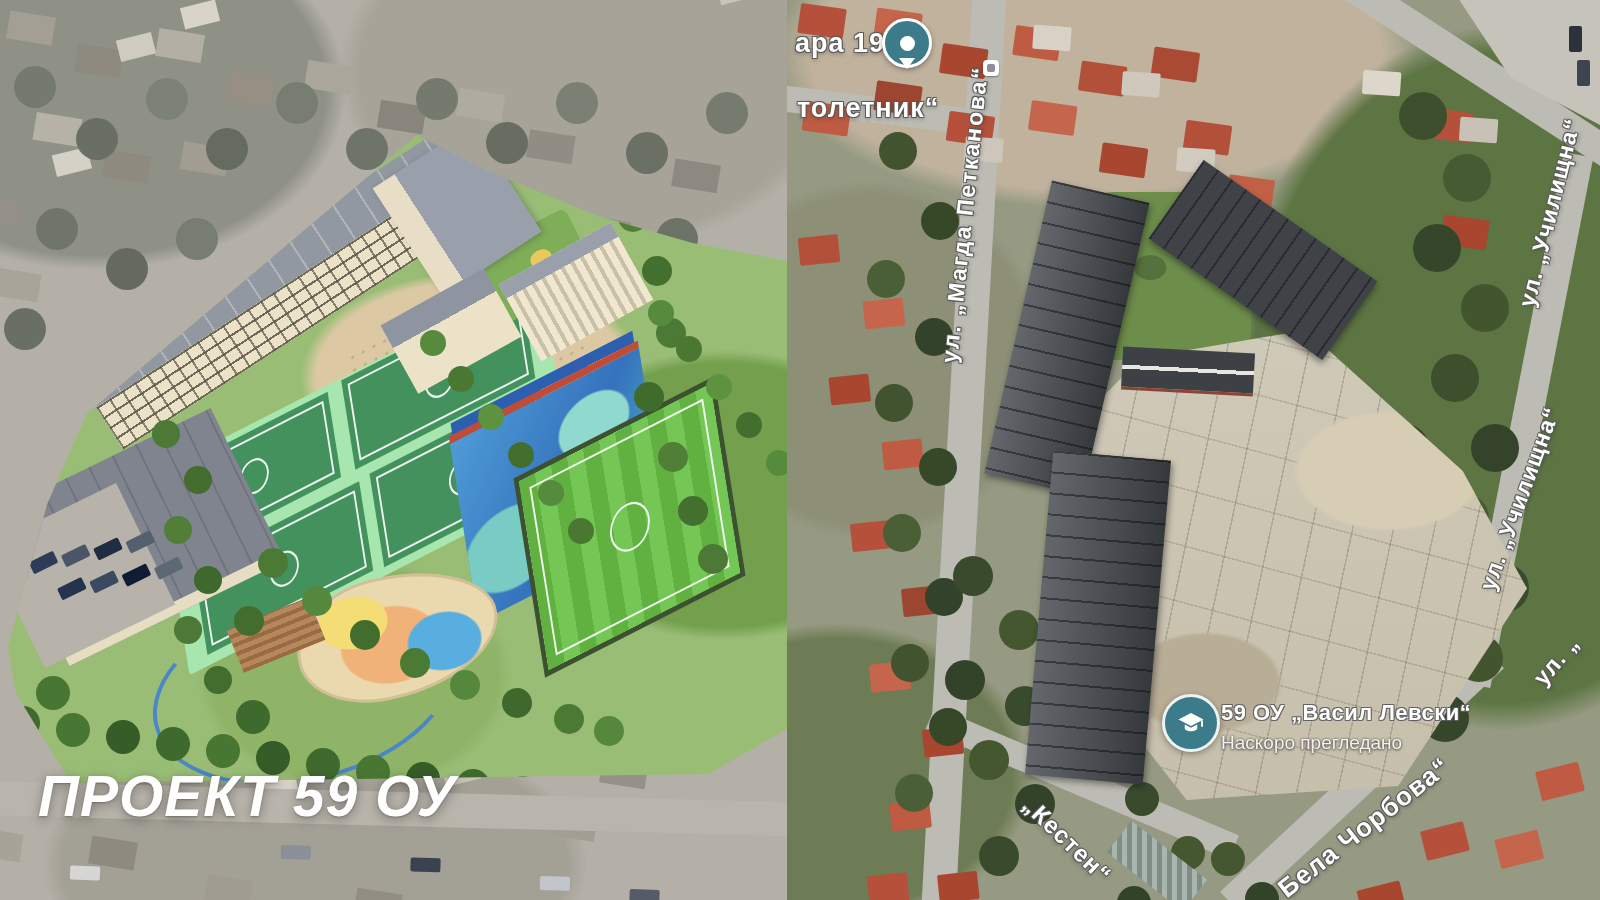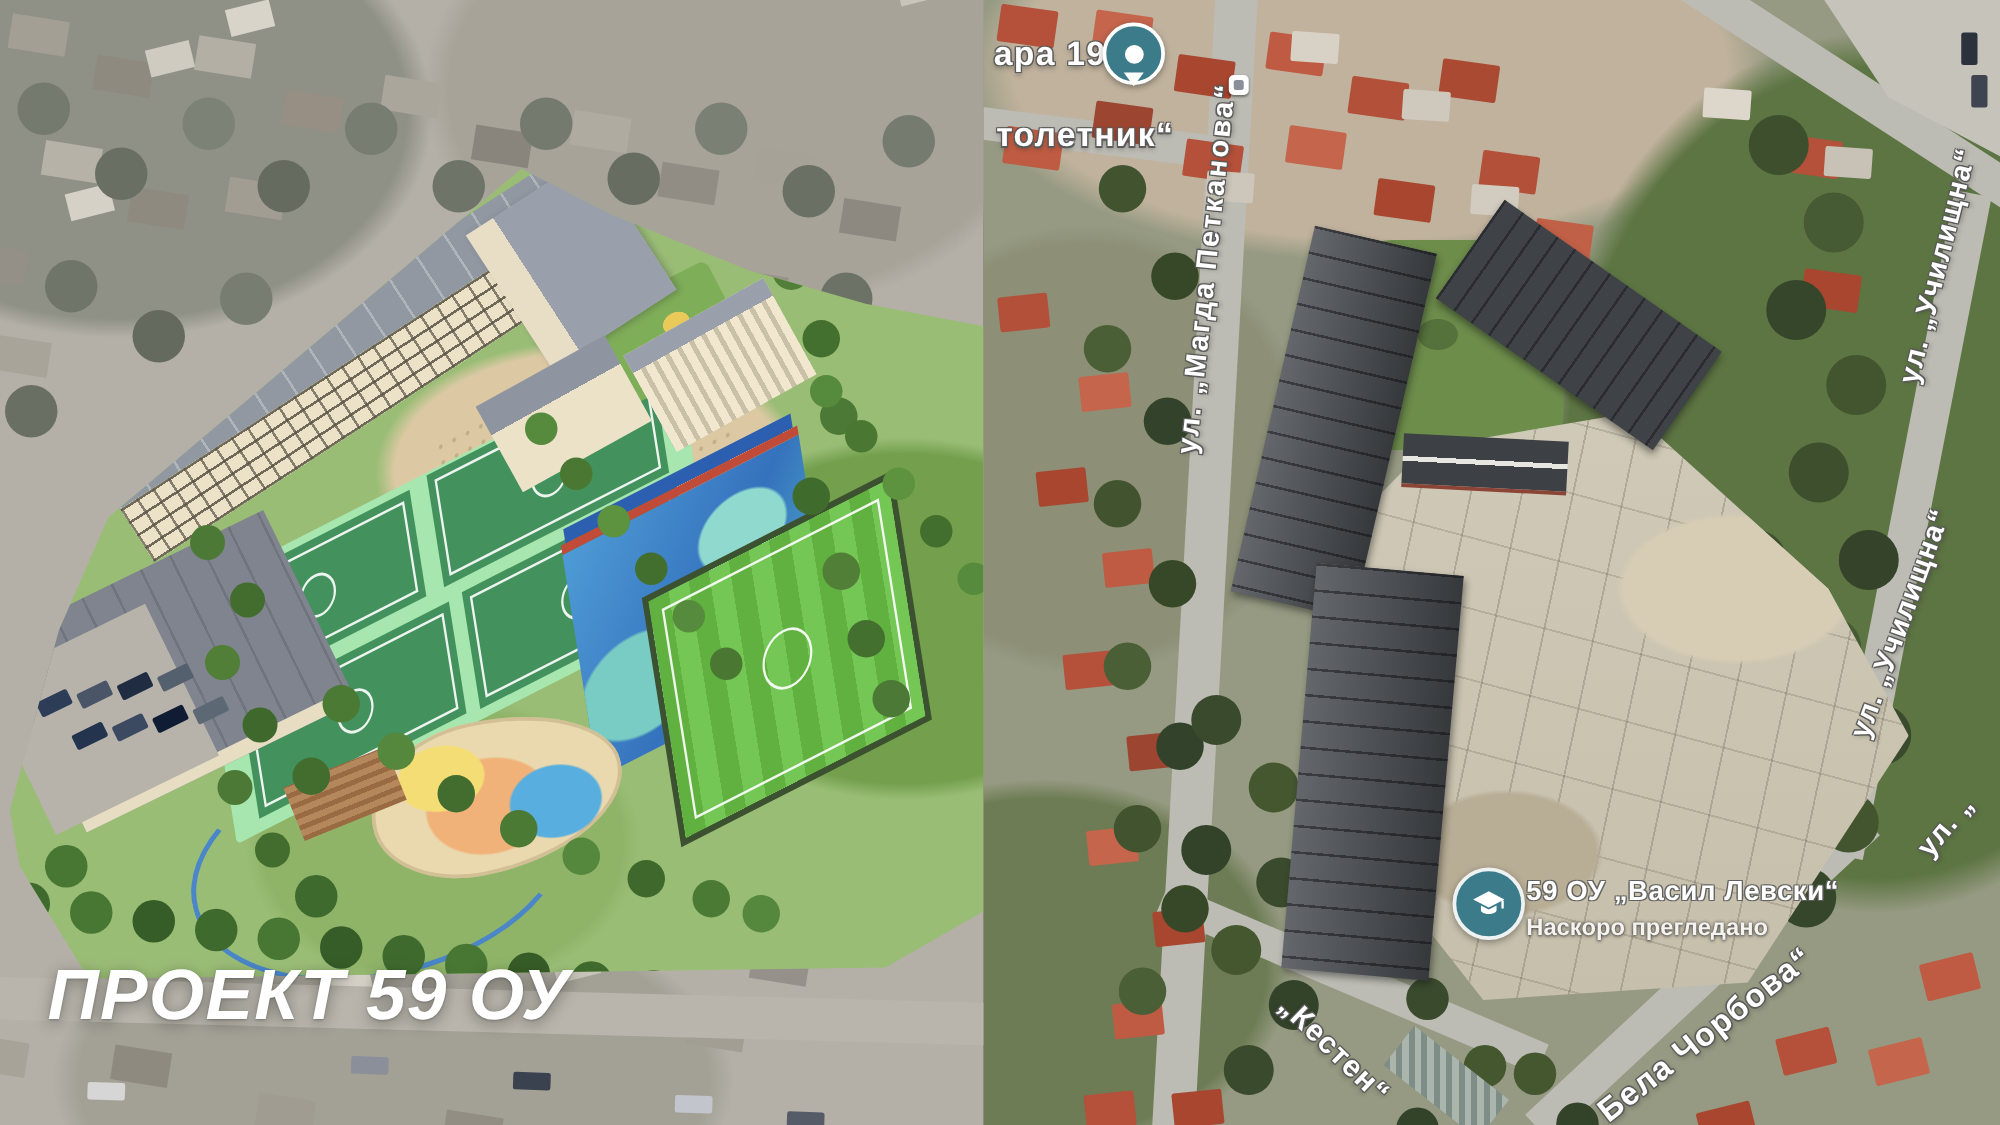--- a/index.html
+++ b/index.html
@@ -25,21 +25,21 @@
   
   .street{position:absolute;color:#fff;font-weight:700;white-space:nowrap;letter-spacing:1px;
     text-shadow:-1px -1px 0 rgba(90,90,90,.95),1px -1px 0 rgba(90,90,90,.95),
                 -1px 1px 0 rgba(90,90,90,.95),1px 1px 0 rgba(90,90,90,.95),
                 0 2px 4px rgba(40,40,40,.45);}
   .caption{position:absolute;color:#fff;font-size:57px;font-weight:700;font-style:italic;
     letter-spacing:1px;white-space:nowrap;text-shadow:0 3px 12px rgba(0,0,0,.35),0 1px 2px rgba(0,0,0,.25);}
   .poi-name{position:absolute;color:#fff;font-size:22px;font-weight:700;white-space:nowrap;letter-spacing:.5px;
     text-shadow:-1px -1px 0 rgba(95,95,95,.9),1px -1px 0 rgba(95,95,95,.9),
                 -1px 1px 0 rgba(95,95,95,.9),1px 1px 0 rgba(95,95,95,.9);}
-  .poi-status{position:absolute;color:#f4f3ef;font-size:19px;font-weight:700;white-space:nowrap;
+  .poi-status{position:absolute;color:#f4f3ef;font-size:19px;font-weight:400;white-space:nowrap;
     text-shadow:0 1px 3px rgba(60,60,60,.9),0 0 2px rgba(60,60,60,.8);}
   
   .pin{position:absolute;width:44px;height:44px;border-radius:50%;background:#3c7b89;
     border:3px solid #fff;box-shadow:0 2px 5px rgba(0,0,0,.35);}
   .pin::before{content:"";position:absolute;left:50%;top:50%;width:15px;height:15px;margin:-7.5px 0 0 -7.5px;
     border-radius:50%;background:#fff;}
   .pin::after{content:"";position:absolute;left:50%;bottom:-12px;margin-left:-8px;
     border:8px solid transparent;border-top:11px solid #fff;}
   .poi-circle{position:absolute;width:52px;height:52px;border-radius:50%;background:#3c7b89;
     border:3px solid #eef2f2;box-shadow:0 2px 6px rgba(0,0,0,.35);display:flex;align-items:center;justify-content:center;}

